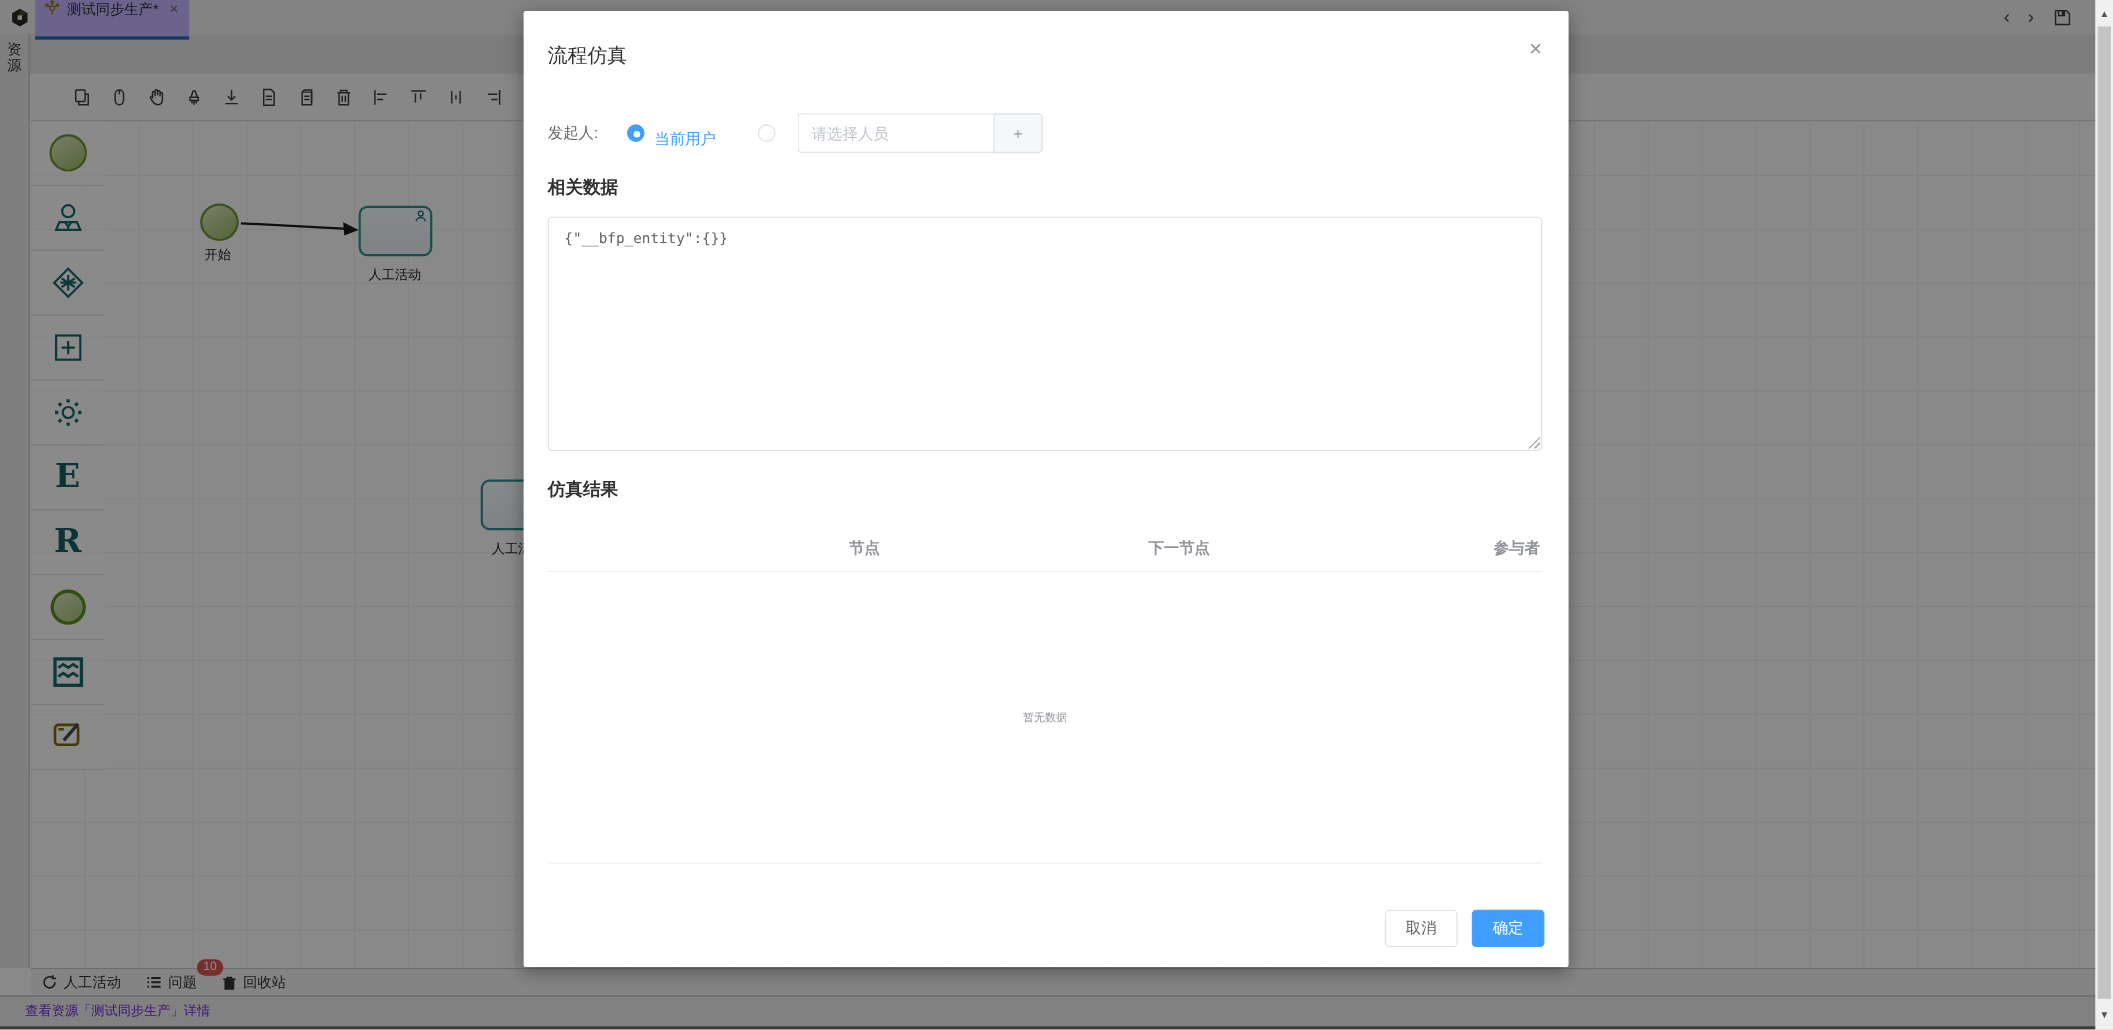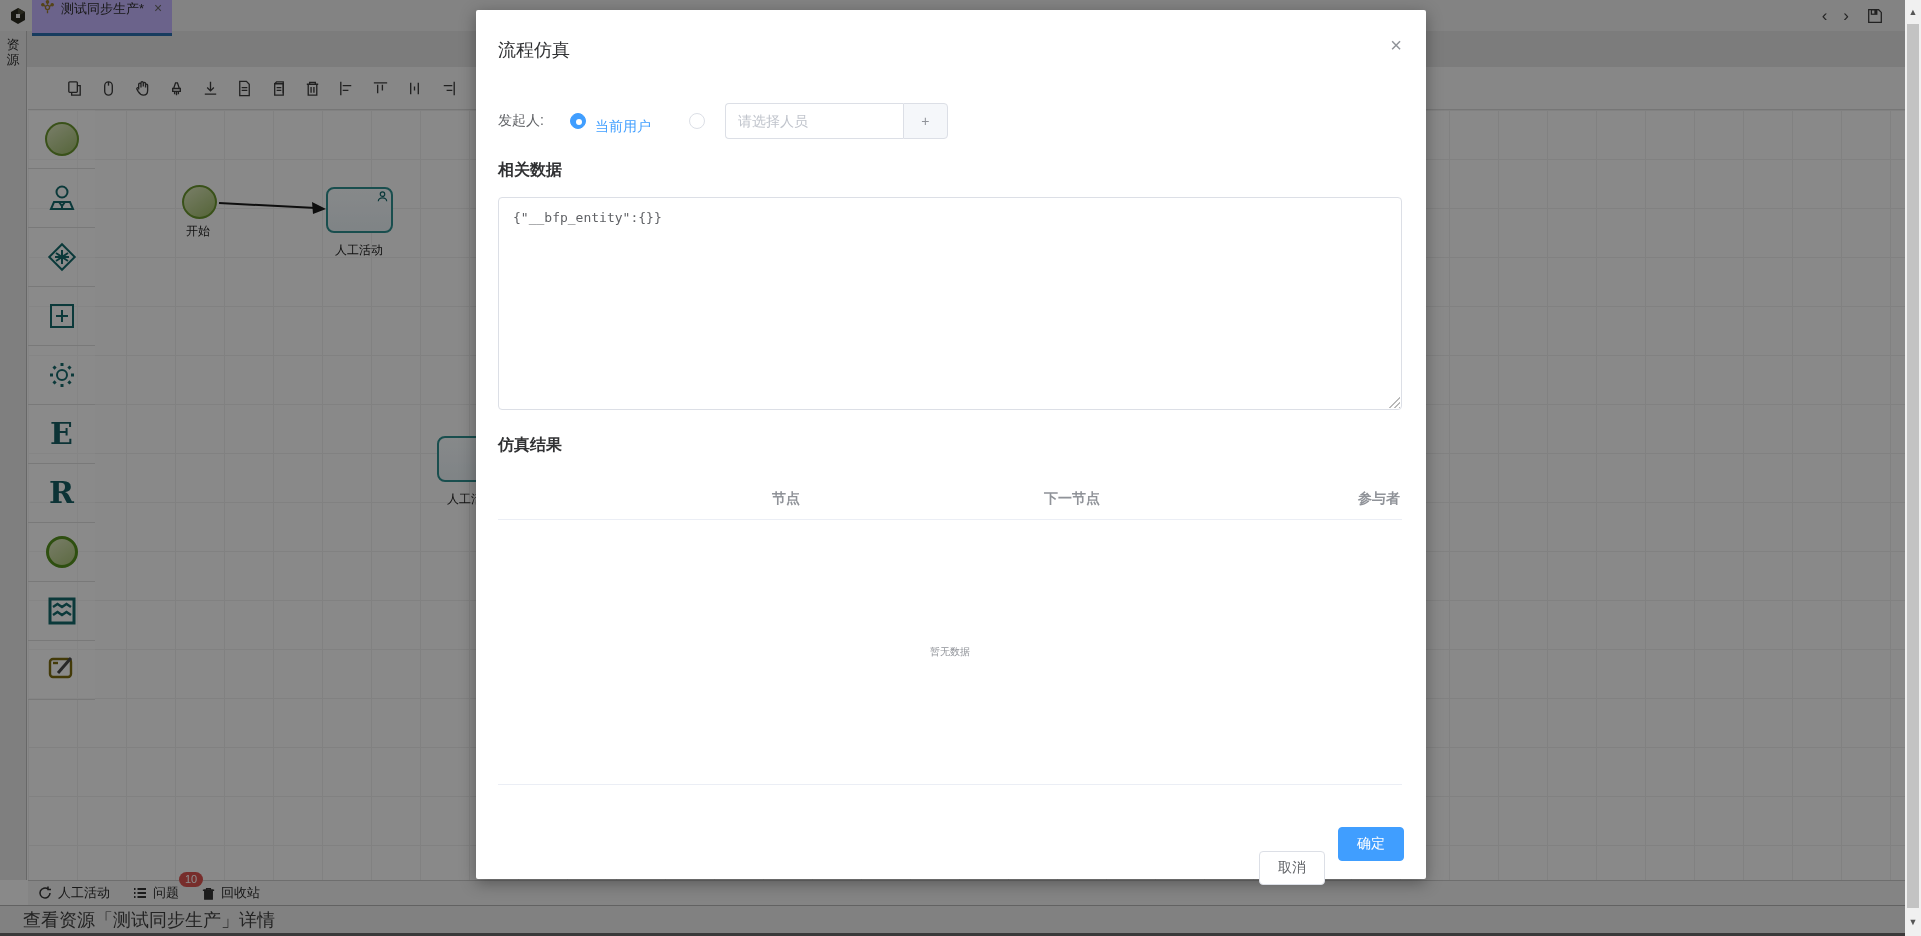--- a/index.html
+++ b/index.html
@@ -67,21 +67,21 @@
     background:#f0f0f0; border-top:1px solid #c9c9c9; display:flex; align-items:center;
     padding-left:9px; gap:22px; }
   .bb-item { position:relative; display:flex; align-items:center; gap:5px; font-size:13px; color:#2c2c2c; }
   .bb-item svg { stroke:#333; fill:none; stroke-width:1.5; }
   .bb-badge { position:absolute; top:-12px; right:-24px; min-width:24px; height:15px;
     background:#d9534f; color:#fff; border-radius:8px; font-size:11px; line-height:15px;
     text-align:center; padding:0 4px; }
   #statusbar { position:absolute; left:0; top:905px; width:1905px; height:31px;
     background:#ebebeb; border-top:1px solid #b3b3b3; border-bottom:3px solid #6a6a6a;
     display:flex; align-items:center; }
-  #statusbar span { margin-left:23px; font-size:18px; color:#404040; }
+  #statusbar span { margin-left:23px; font-size:12px; color:#6d28d9; }
 
   
   #vscroll { position:absolute; right:0; top:0; width:16px; height:936px; background:#f0f0f0;
     z-index:60; }
   .scroll-arrow { position:absolute; left:0; width:16px; height:16px; font-size:9px; color:#555;
     text-align:center; line-height:16px; }
   #vthumb { position:absolute; left:2px; top:24px; width:12px; height:884px; background:#c3c3c3; }
 
   
   #overlay { position:absolute; left:0; top:0; width:1905px; height:936px;
@@ -120,21 +120,21 @@
     border-bottom:1px solid #ebeef5; display:flex; align-items:center;text-align:right; }
   .th-cell { font-size:14px; color:#909399; font-weight:bold; }
   .th-cell:nth-child(1) { width:302px; padding-left:13px; }
   .th-cell:nth-child(2) { width:300px; }
   .th-cell:nth-child(3) { width:300px; }
   #empty-row { position:absolute; left:22px; top:510px; width:904px; height:264px;
     display:flex; align-items:center; justify-content:center; font-size:10px; color:#909399; }
   #footer-sep { position:absolute; left:22px; top:774px; width:904px; height:1px; background:#ebeef5; }
   #modal-footer { position:absolute; right:22px; top:817px; display:flex; gap:13px; }
   .btn { height:34px; padding:0 18px; border-radius:4px; font-size:14px; cursor:pointer; }
-  #cancel-btn { background:#fff; border:1px solid #dcdfe6; color:#606266;margin-top:24px; }
+  #cancel-btn { background:#fff; border:1px solid #dcdfe6; color:#606266; }
   #ok-btn { background:#409eff; border:1px solid #409eff; color:#fff; }
 </style>
 </head>
 <body>
 
 <div id="stage">
 
   <div id="titlebar">
     <svg id="logo" viewBox="0 0 20 20">
       <path d="M3 6 L10 2 L17 6 L17 14 L10 18 L3 14 Z" fill="#2b2b20" stroke="none"></path>

